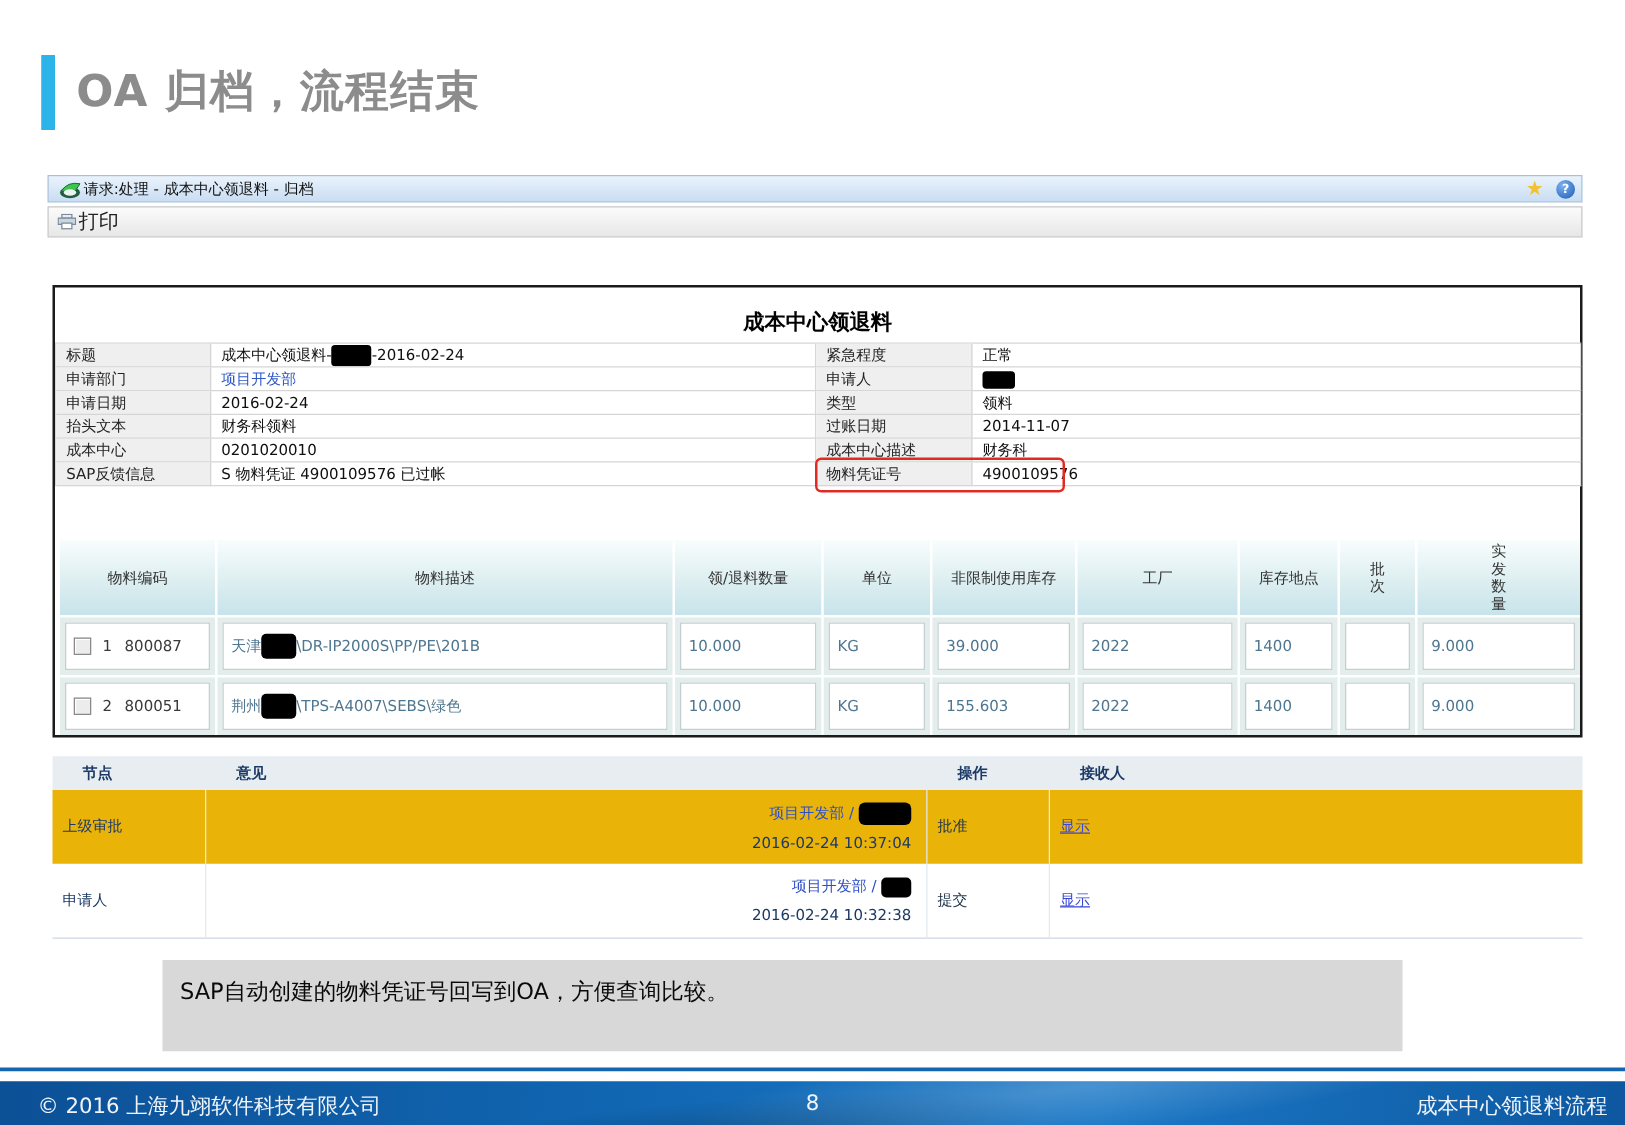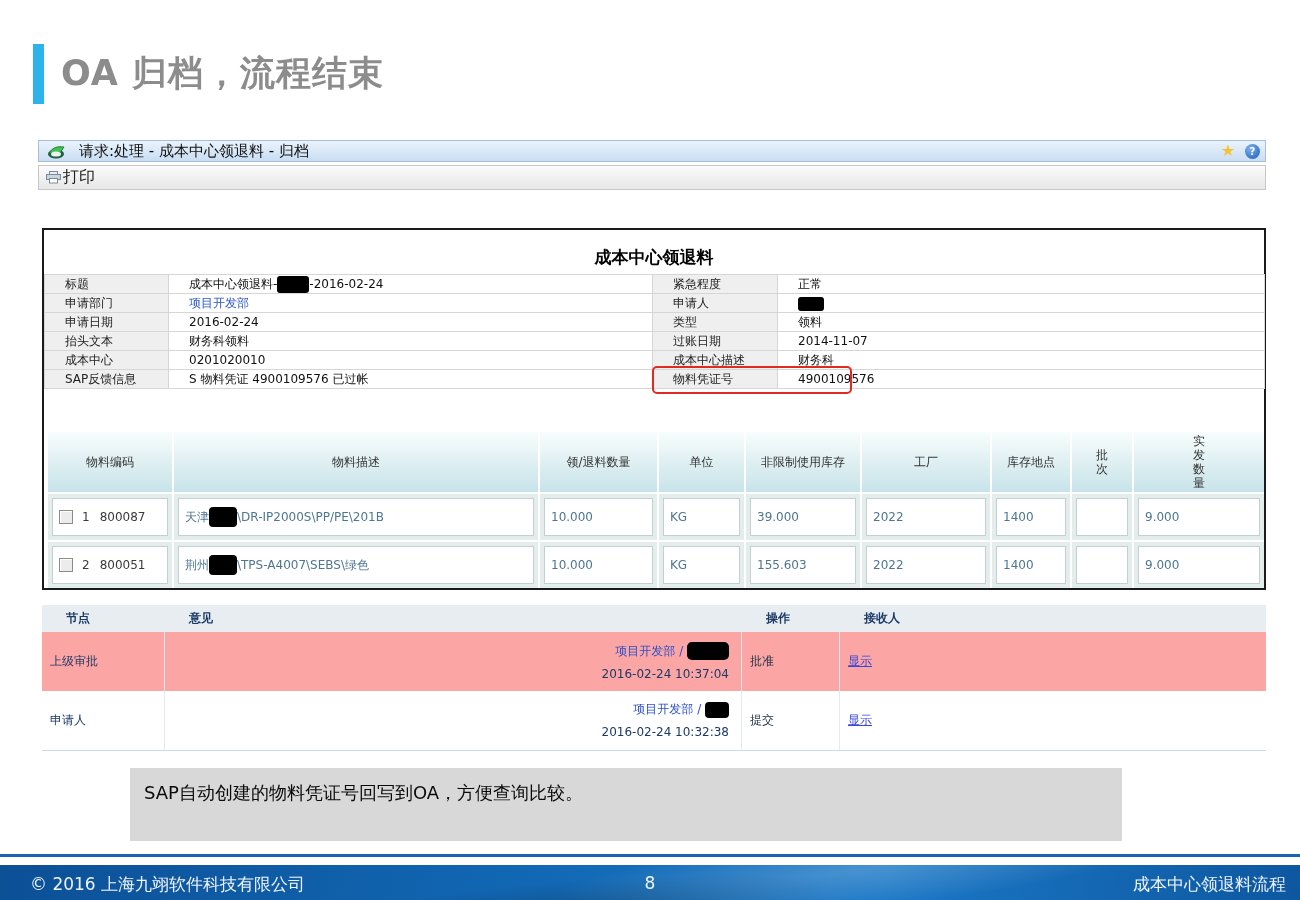--- a/index.html
+++ b/index.html
@@ -11,21 +11,21 @@
   
   .accent-bar { position:absolute; left:33px; top:44px; width:11px; height:60px; background:#2bb3ea; }
   .page-title { position:absolute; left:61px; top:50px; font-size:35px; font-weight:bold; color:#8c8c8c; letter-spacing:1px; }
 
   
   .win-titlebar {
     position:absolute; left:38px; top:140px; width:1228px; height:22px; box-sizing:border-box;
     background:linear-gradient(#eaf3fc,#c9ddf2); border:1px solid #a6bfda;
     display:flex; align-items:center;
   }
-  .win-title { font-size:15px; color:#101010; margin-left:12px; }
+  .win-title { font-size:12px; color:#101010; }
   .titlebar-spacer { flex:1; }
   .fav-star { color:#f2c231; font-size:16px; line-height:16px; margin-right:10px; cursor:pointer; }
   .help-icon {
     width:15px; height:15px; border-radius:50%; margin-right:5px; cursor:pointer;
     background:radial-gradient(circle at 35% 30%, #7db1ef, #1b5cb8);
     color:#fff; font-size:10px; font-weight:bold; text-align:center; line-height:15px;
   }
   .win-toolbar {
     position:absolute; left:38px; top:165px; width:1228px; height:25px; box-sizing:border-box;
     background:linear-gradient(#fbfbfb,#e7e7e7); border:1px solid #c6c6c6;
@@ -40,21 +40,21 @@
   }
   .form-title { text-align:center; font-size:17px; font-weight:bold; margin-top:16px; color:#000; }
 
   .field-grid {
     position:absolute; left:0; top:44px; width:1220px;
     display:grid; grid-template-columns:124px 484px 125px 1fr;
     border-top:1px solid #d6d6d6; border-left:1px solid #d6d6d6;
     font-size:12px;
   }
   .fcell {
-    height:18px; line-height:18px; padding-left:20px; overflow:hidden; white-space:nowrap;
+    height:18px; line-height:18px; padding-left:8px; overflow:hidden; white-space:nowrap;
     border-right:1px solid #d6d6d6; border-bottom:1px solid #d6d6d6;
   }
   .flabel { background:#efefef; color:#222; }
   .fvalue { color:#101010; }
   .link { color:#2e58c8; cursor:pointer; }
 
   .redact { display:inline-block; background:#000; border-radius:3px; vertical-align:middle; }
   .rd-title { width:32px; height:17px; }
   .rd-person { width:26px; height:14px; }
   .rd-desc { width:28px; height:20px; border-radius:4px; }
@@ -92,21 +92,21 @@
   .idx { margin-right:10px; }
 
   
   .appr { position:absolute; left:42px; top:605px; width:1224px; font-size:12px; }
   .appr-header {
     display:grid; grid-template-columns:123px 577px 98px 1fr; align-items:center;
     background:#e8edf2; height:27px; font-weight:bold; color:#1b3a66;
   }
   .appr-header > div { padding-left:24px; }
   .appr-row { display:grid; grid-template-columns:123px 577px 98px 1fr; }
-  .appr-row.alt { background:#fca5a5; }
+  .appr-row.alt { background:#eab308; }
   .appr-row > div { border-right:1px solid #e2e9ef; padding:8px; box-sizing:border-box; }
   .appr-row > div:last-child { border-right:none; }
   .appr-row { height:59px; }
   .appr-bottom { border-bottom:1px solid #ccd8e2; }
   .node-cell { color:#1b3a66; display:flex; align-items:center; }
   .opinion-cell { text-align:right; padding-right:12px !important; padding-top:10px !important; }
   .op-by { color:#2d50c8; }
   .op-time { color:#1b3a66; margin-top:7px; }
   .action-cell { display:flex; align-items:center; color:#22364a; }
   .recv-cell { display:flex; align-items:center; }

